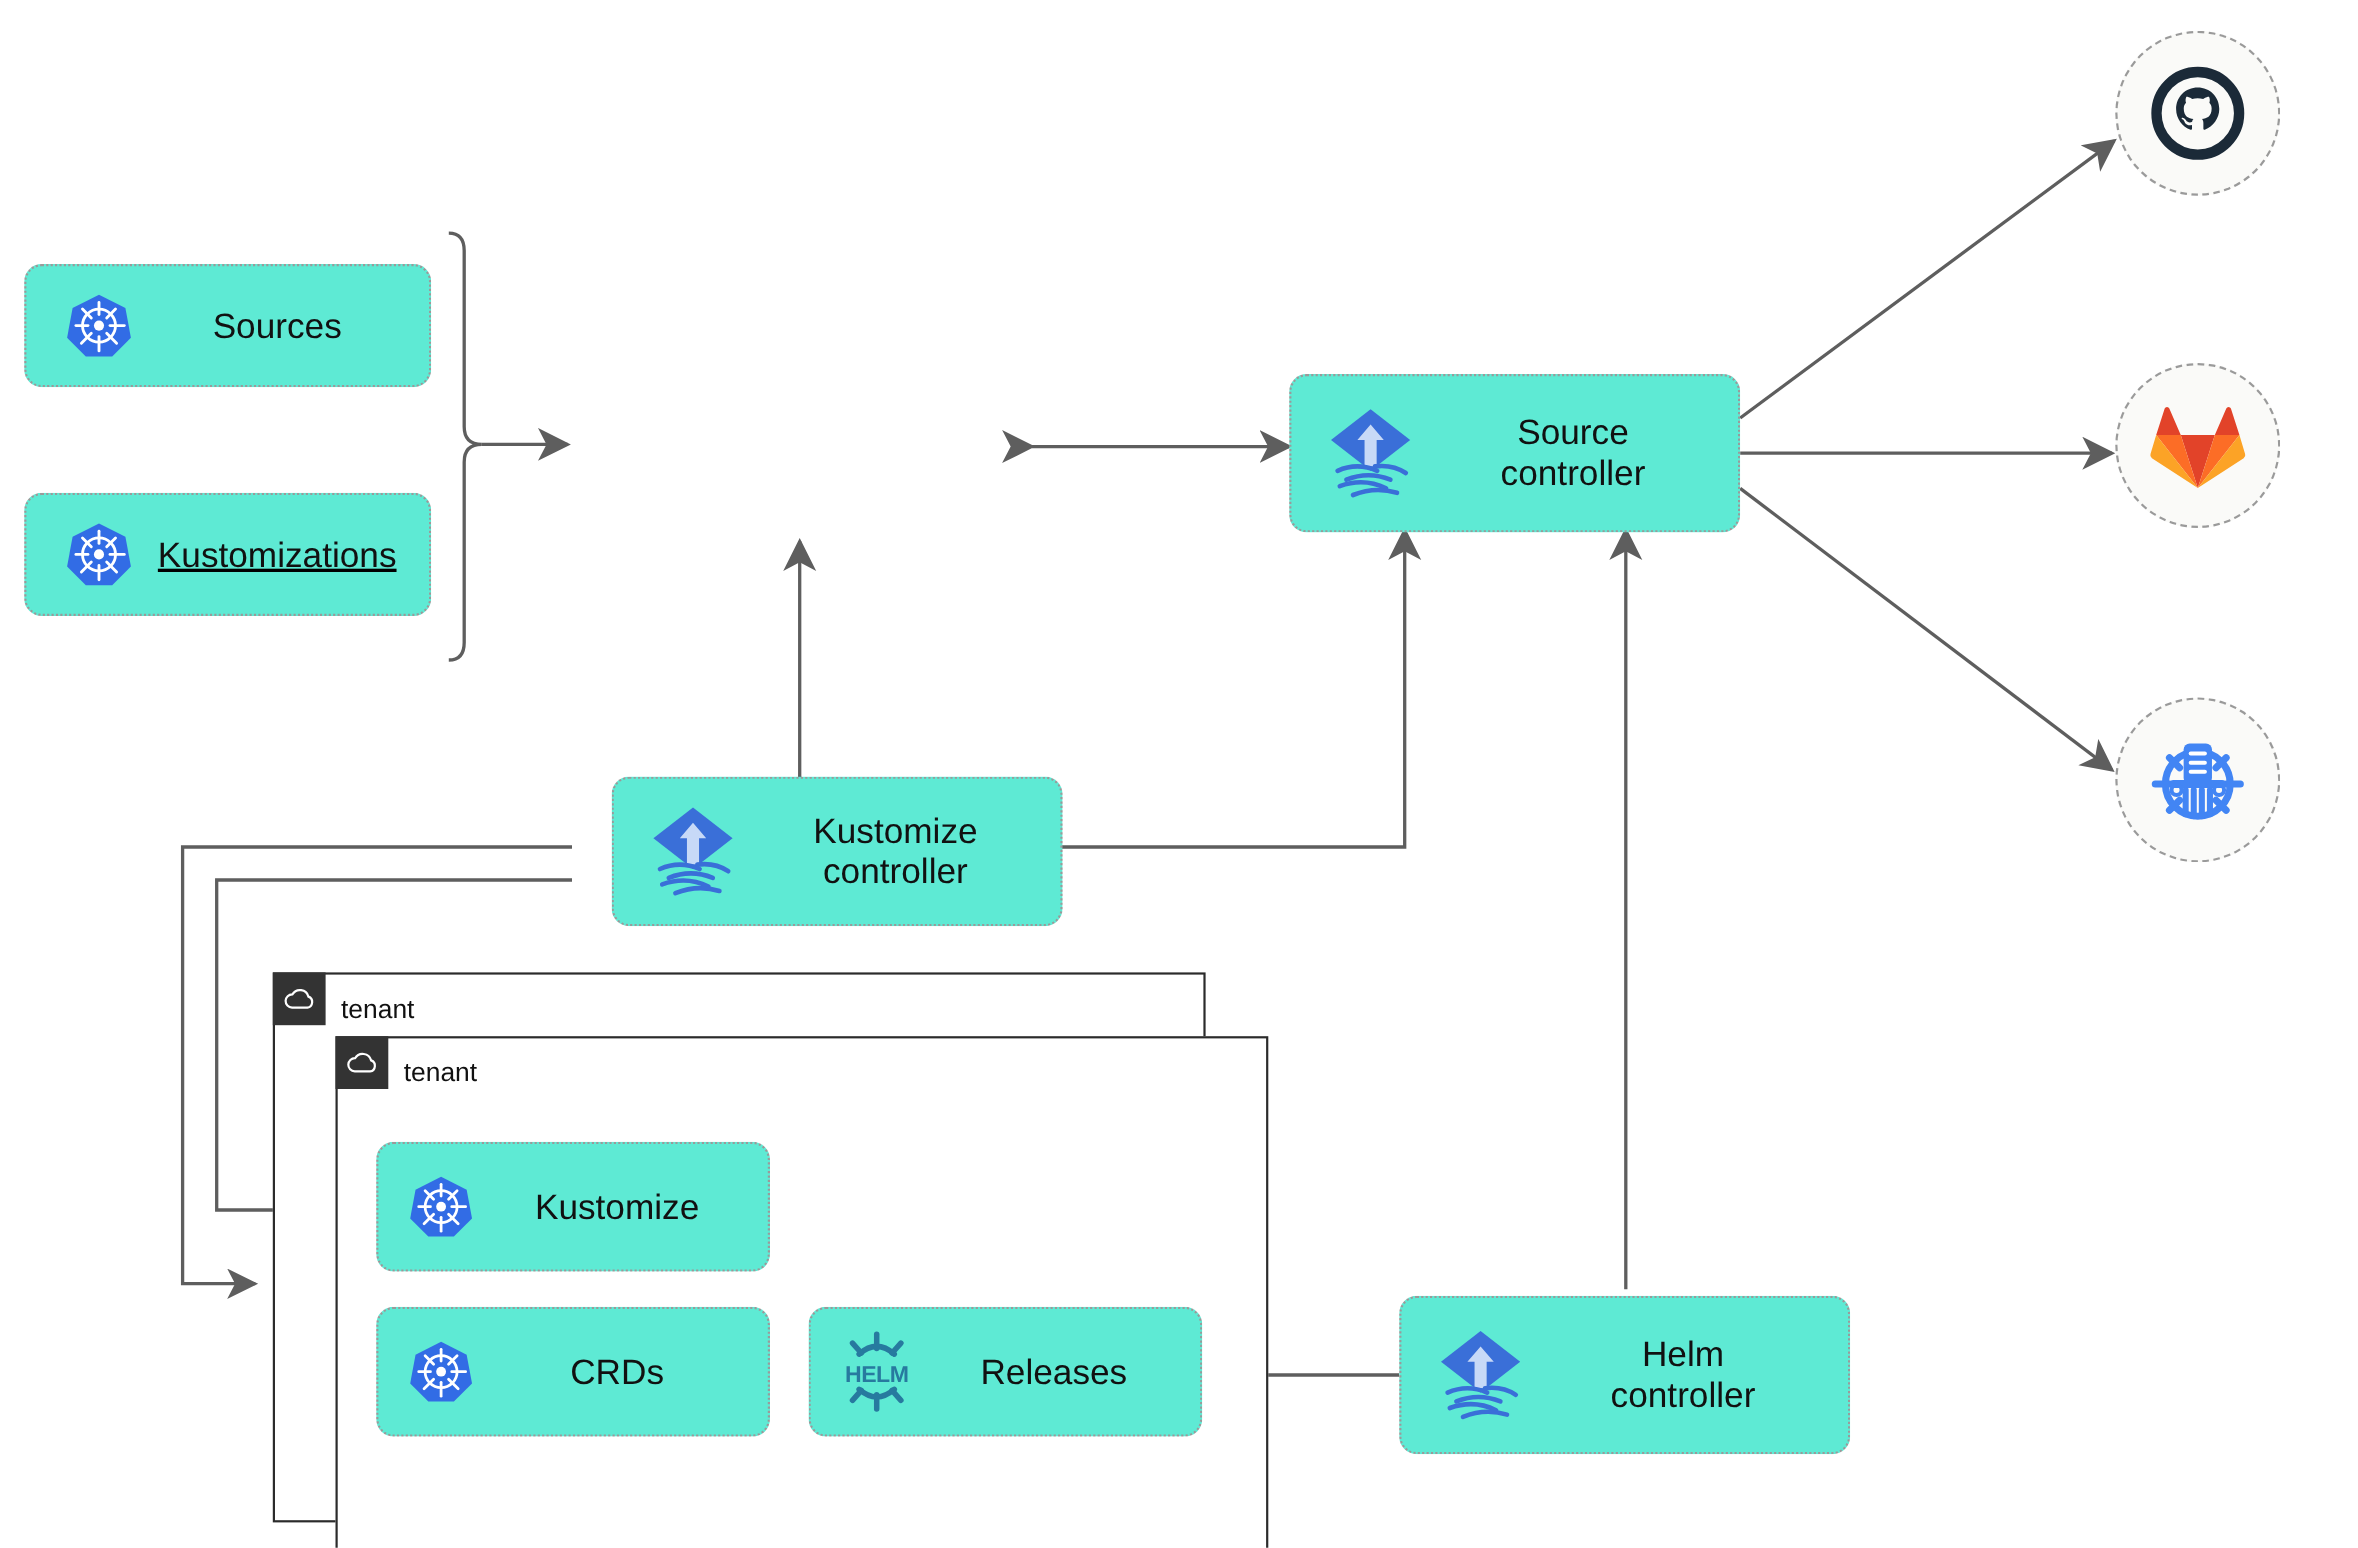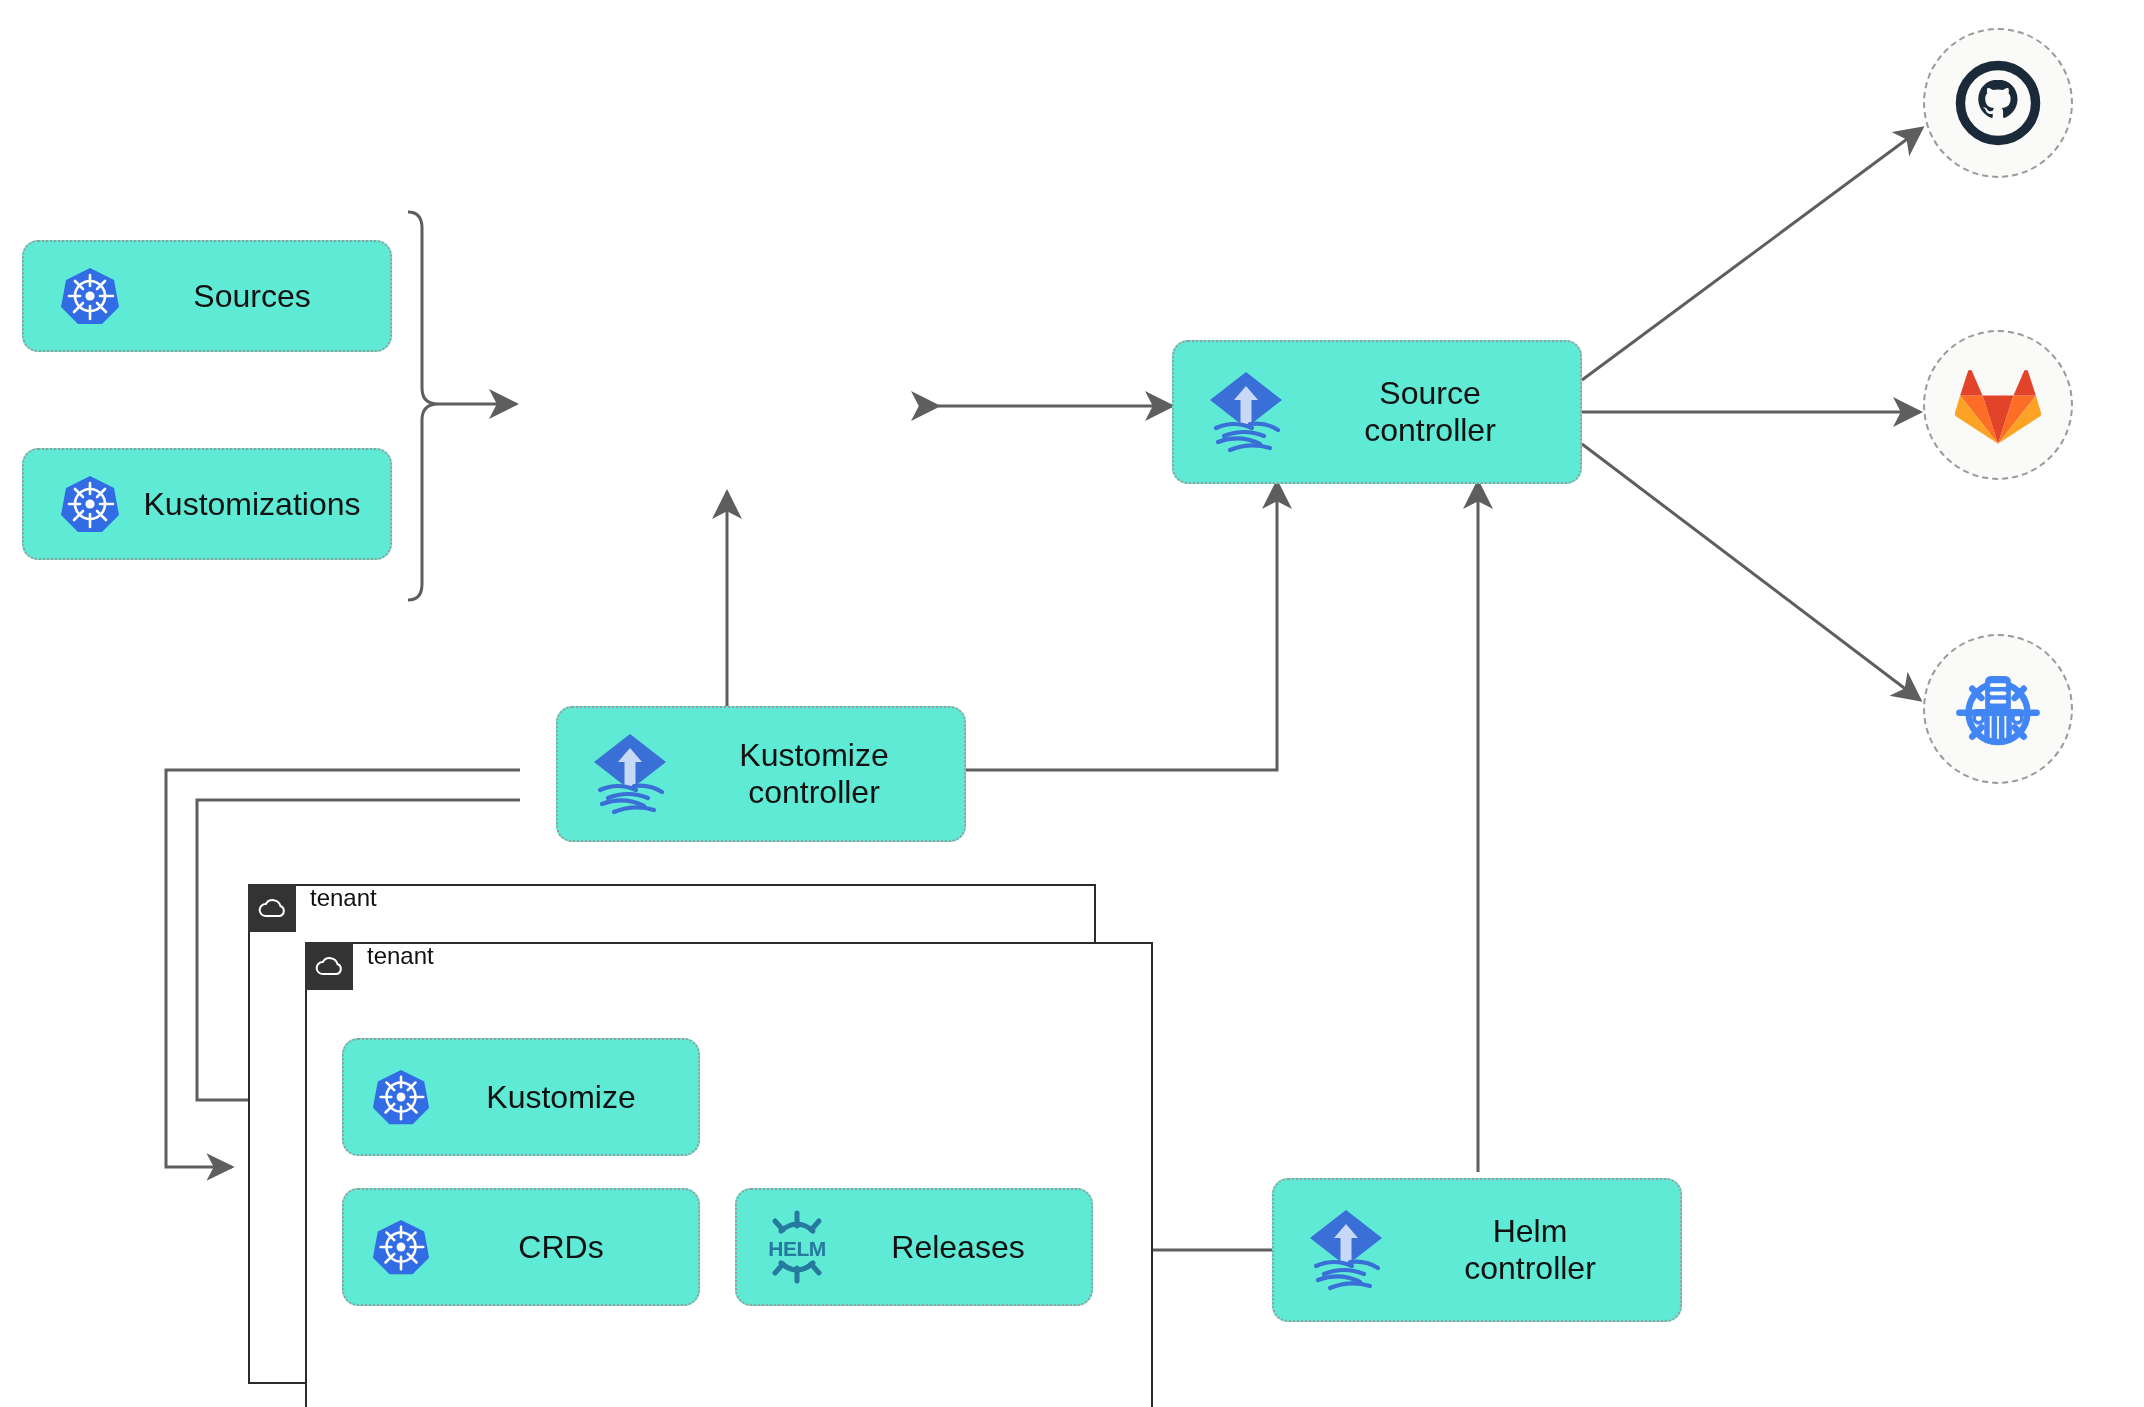--- a/index.html
+++ b/index.html
@@ -50,21 +50,21 @@
   .tenant {
     position: absolute;
     background: #ffffff;
     border: 2px solid #2b2b2b;
     box-sizing: border-box;
   }
   .tenant .thead {
     position: absolute;
     top: -2px; left: -2px;
     height: 48px;
-    display: flex; align-items: flex-start;
+    display: flex; align-items: flex-end;
   }
   .tenant .tbadge {
     width: 48px; height: 48px;
     background: #333333;
     display: flex; align-items: center; justify-content: center;
     flex: 0 0 auto;
   }
   .tenant .tname {
     font-size: 24px; color: #111111;
     padding-left: 14px;
@@ -149,21 +149,21 @@
           <line x1="39" y1="39" x2="48" y2="48"></line>
           <line x1="47" y1="17" x2="39" y2="25"></line>
           <line x1="25" y1="39" x2="16" y2="48"></line>
         </g>
         <circle cx="32" cy="32" r="4.6" fill="#ffffff"></circle>
       </svg>
     </span>
     <span class="lbl">Sources</span>
   </div>
 
-  <div class="node" style="left:22px; top:448px; width:370px; height:112px;">
+  <div class="node" style="left:22px; top:448px; width:370px; height:112px;text-decoration:underline;">
     <span class="ico" style="margin-left:34px;">
       <svg width="64" height="64" viewBox="0 0 64 64">
         <path d="M32 4 L56 16 L61 43 L44 60 L20 60 L3 43 L8 16 Z" fill="#326ce5"></path>
         <g stroke="#ffffff" stroke-width="2.6" fill="none" stroke-linecap="round">
           <circle cx="32" cy="32" r="15"></circle>
           <line x1="32" y1="11" x2="32" y2="22"></line>
           <line x1="32" y1="42" x2="32" y2="55"></line>
           <line x1="11" y1="32" x2="22" y2="32"></line>
           <line x1="42" y1="32" x2="55" y2="32"></line>
           <line x1="17" y1="17" x2="25" y2="25"></line>

